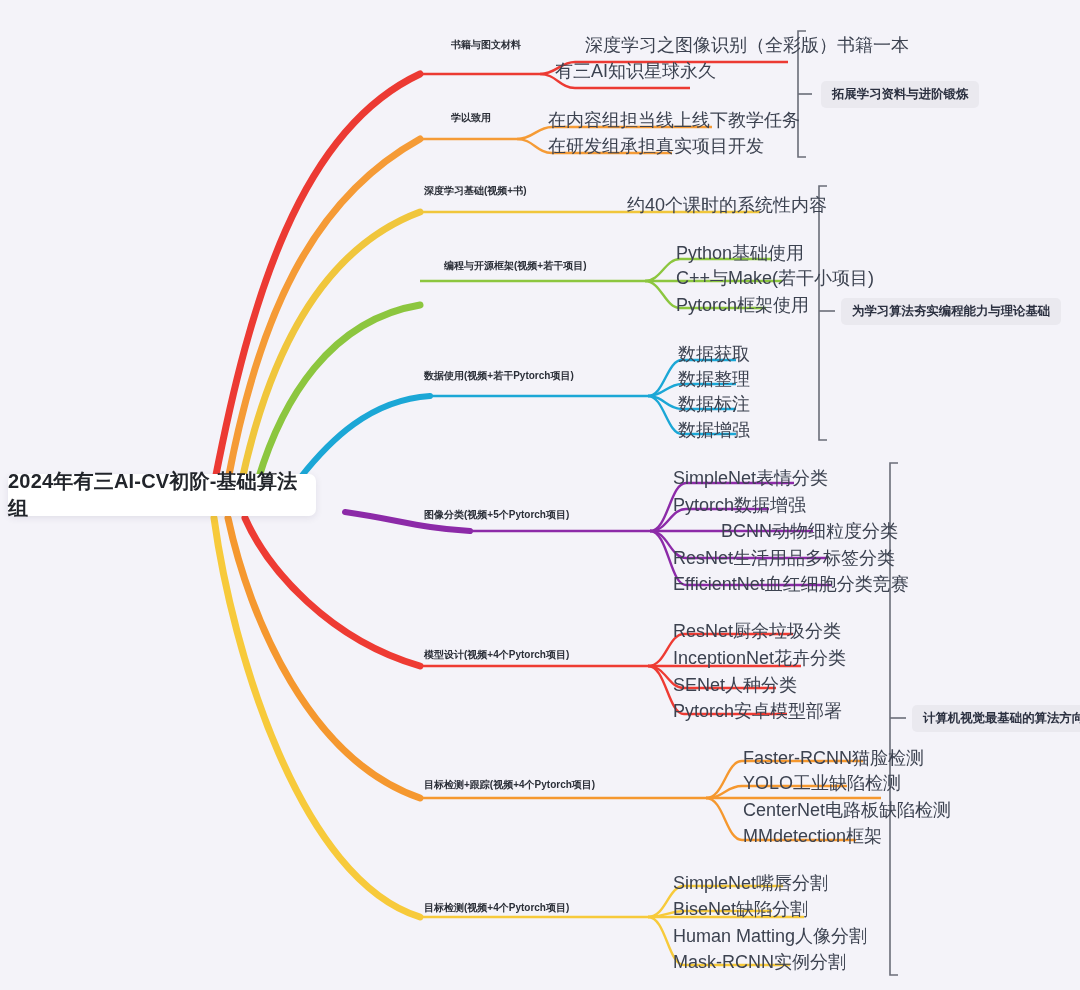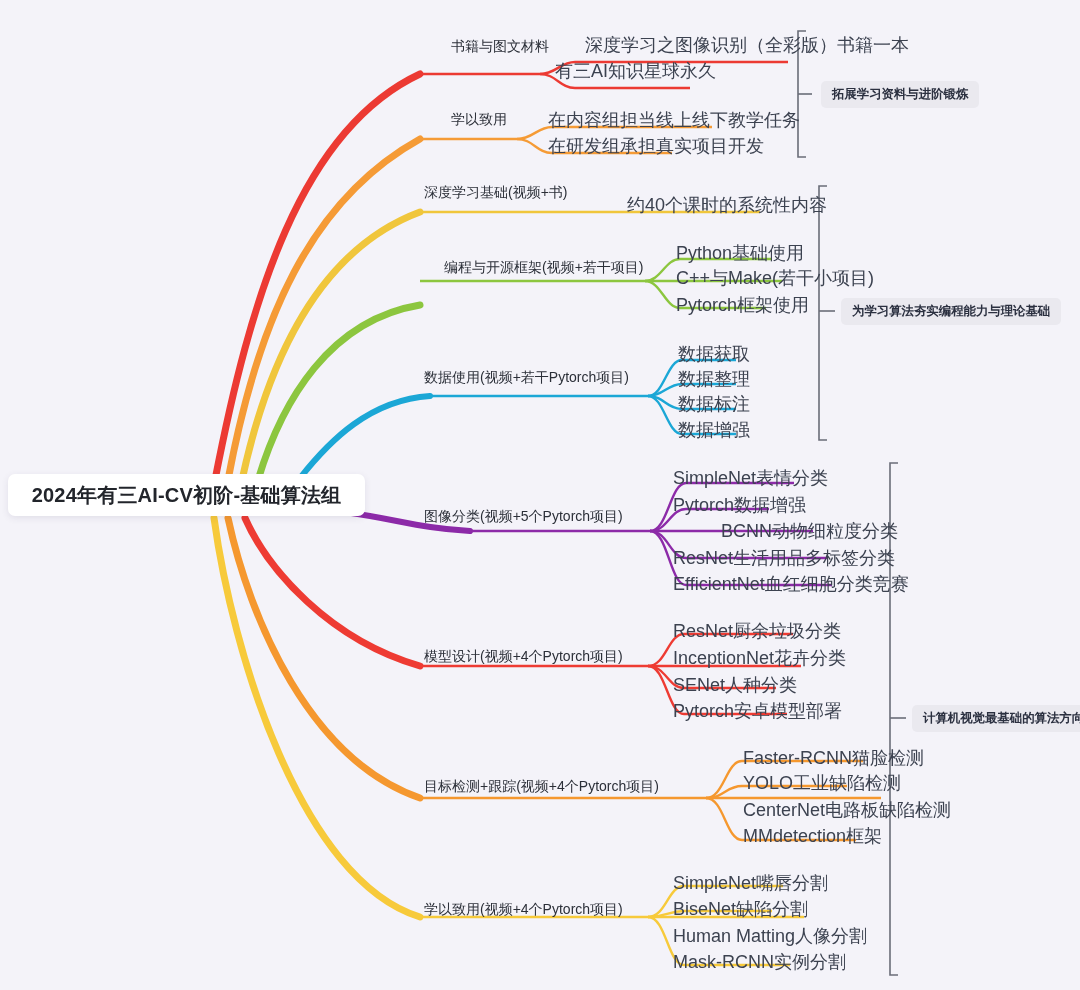--- a/index.html
+++ b/index.html
@@ -10,36 +10,36 @@
     overflow:hidden;
     position:relative;
   }
   #mindmap{position:absolute;left:0;top:0;width:1080px;height:990px;}
   .svg-layer{position:absolute;left:0;top:0;width:1080px;height:990px;pointer-events:none;}
 
   
   .root-node{
     position:absolute;
     left:8px;top:474px;
-    width:357px;height:42px;
+    width:308px;height:42px;
     background:#ffffff;
     border-radius:7px;
     box-shadow:0 2px 7px rgba(60,50,90,.10);
     display:flex;align-items:center;justify-content:center;
     z-index:5;
   }
   .root-label{
     font-size:20px;font-weight:bold;color:#22252b;letter-spacing:.2px;
   }
 
   
   .topic{
     position:absolute;
-    font-size:14px;
-    font-weight:normal;
+    font-size:10px;
+    font-weight:bold;
     color:#2b2f38;
     white-space:nowrap;
     z-index:4;
   }
   
   .leaf{
     position:absolute;
     font-size:18px;
     color:#3c4250;
     white-space:nowrap;
@@ -177,21 +177,21 @@
   </div>
 
   <div class="topic" style="left:451px;top:38px;">书籍与图文材料</div>
   <div class="topic" style="left:451px;top:111px;">学以致用</div>
   <div class="topic" style="left:424px;top:184px;">深度学习基础(视频+书)</div>
   <div class="topic" style="left:424px;top:259px;margin-left:20px;">编程与开源框架(视频+若干项目)</div>
   <div class="topic" style="left:424px;top:369px;">数据使用(视频+若干Pytorch项目)</div>
   <div class="topic" style="left:424px;top:508px;">图像分类(视频+5个Pytorch项目)</div>
   <div class="topic" style="left:424px;top:648px;">模型设计(视频+4个Pytorch项目)</div>
   <div class="topic" style="left:424px;top:778px;">目标检测+跟踪(视频+4个Pytorch项目)</div>
-  <div class="topic" style="left:424px;top:901px;">学以致用(视频+4个Pytorch项目)</div>
+  <div class="topic" style="left:424px;top:901px;">目标检测(视频+4个Pytorch项目)</div>
 
   <div class="leaf" style="left:585px;top:33px;">深度学习之图像识别（全彩版）书籍一本</div>
   <div class="leaf" style="left:555px;top:59px;">有三AI知识星球永久</div>
 
   <div class="leaf" style="left:548px;top:108px;">在内容组担当线上线下教学任务</div>
   <div class="leaf" style="left:548px;top:134px;">在研发组承担真实项目开发</div>
 
   <div class="leaf" style="left:627px;top:193px;">约40个课时的系统性内容</div>
 
   <div class="leaf" style="left:676px;top:241px;">Python基础使用</div>

